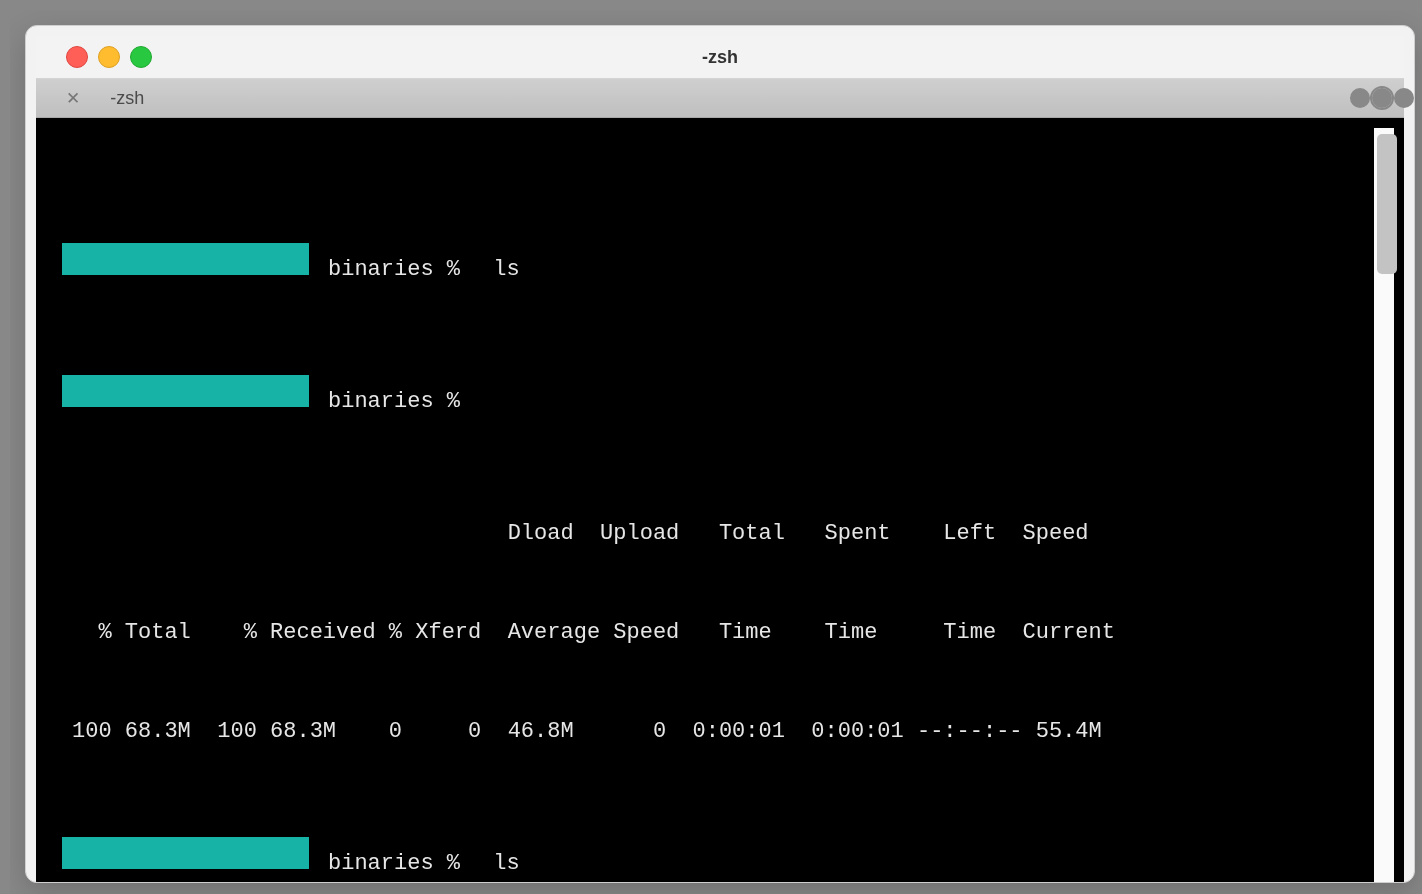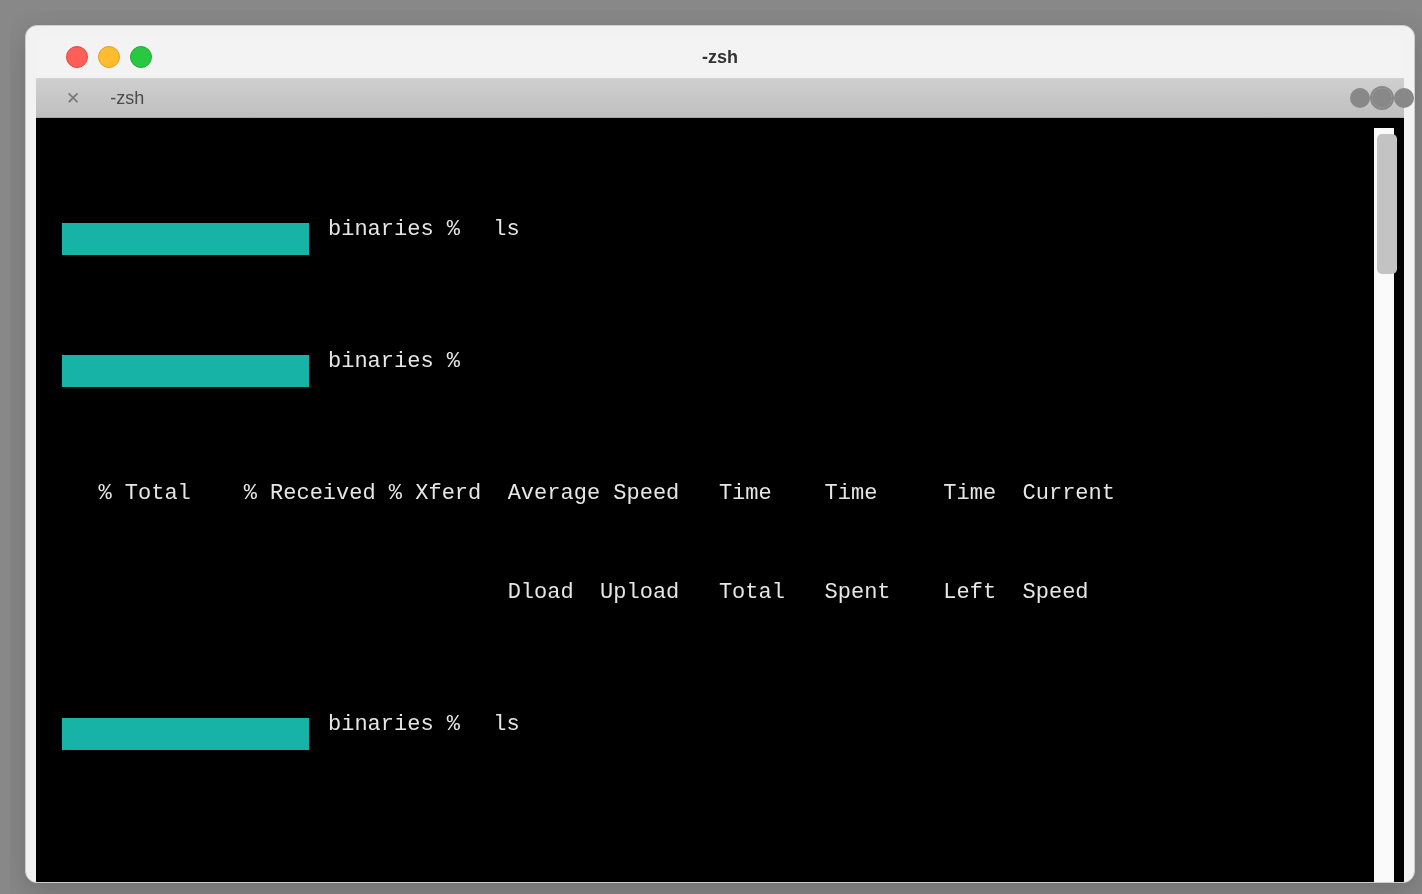--- a/index.html
+++ b/index.html
@@ -76,21 +76,21 @@
       flex: 1;
       background: #000;
       color: #e6e6e6;
       font-family: "SF Mono", Menlo, Consolas, "Liberation Mono", monospace;
       font-size: 22px;
       line-height: 33px;
       padding: 6px 6px 6px 6px;
       white-space: pre;
       overflow: hidden;
     }
-    .line { display: flex; align-items: flex-end; height: 33px; }
+    .line { display: flex; align-items: flex-start; height: 33px; }
     .teal {
       display: inline-block;
       background: #17b3a7;
       width: 248px;
       height: 33px;
       border-right: 1px solid #000;
       border-bottom: 1px solid #000;
       margin-right: 8px;
     }
     .scrollbar {
@@ -143,22 +143,23 @@
       <div class="line">
         <span class="teal"></span>
         <span class="txt">binaries % </span><span class="txt">ls</span>
       </div>
 
       <div class="line">
         <span class="teal"></span>
         <span class="txt">binaries % </span>
       </div>
 
+      <div class="line"><span class="txt">                                 Dload  Upload   Total   Spent    Left  Speed</span></div>
       <div class="line"><span class="txt">  % Total    % Received % Xferd  Average Speed   Time    Time     Time  Current</span></div>
-      <div class="line"><span class="txt">                                 Dload  Upload   Total   Spent    Left  Speed</span></div>
+      <div class="line"><span class="txt">100 68.3M  100 68.3M    0     0  46.8M      0  0:00:01  0:00:01 --:--:-- 55.4M</span></div>
 
       <div class="line">
         <span class="teal"></span>
         <span class="txt">binaries % </span><span class="txt">ls</span>
       </div>
 
       
 
       
 

